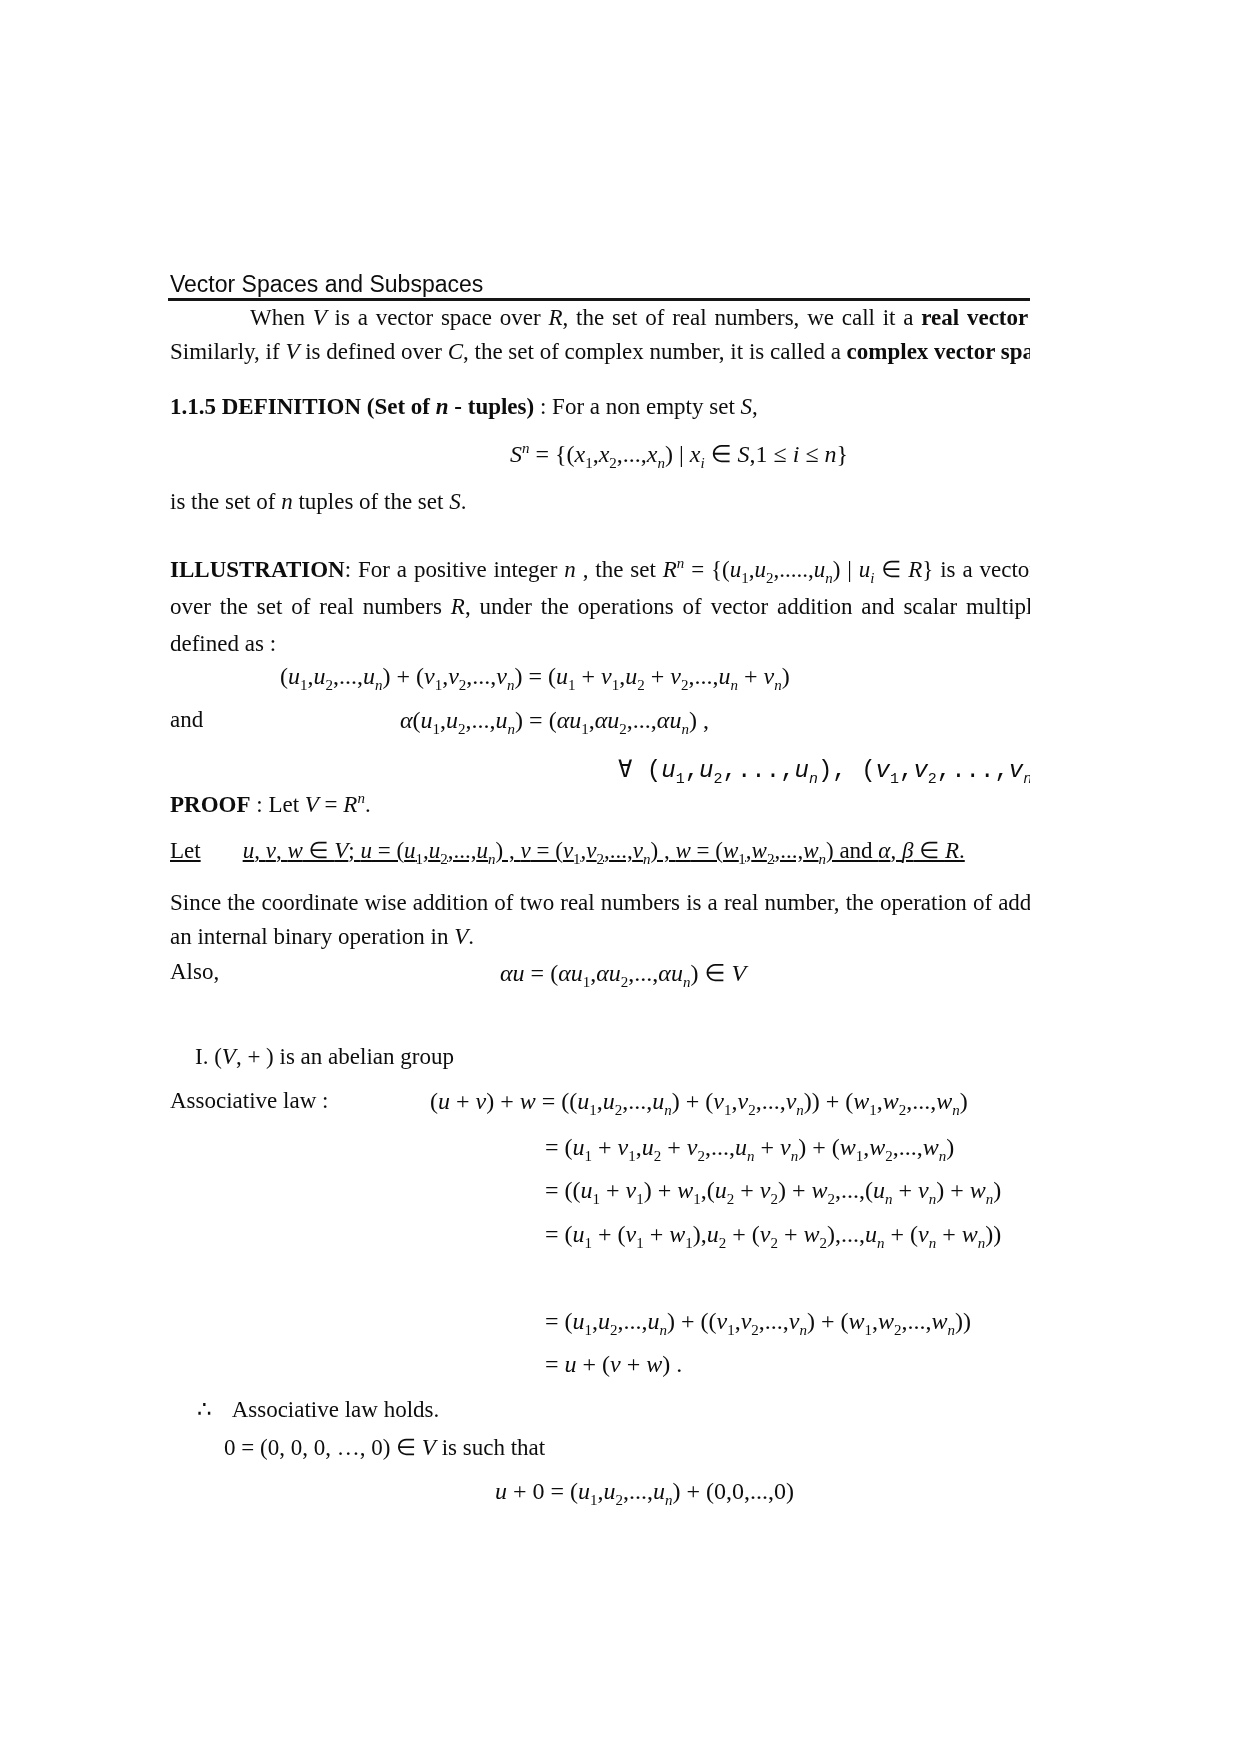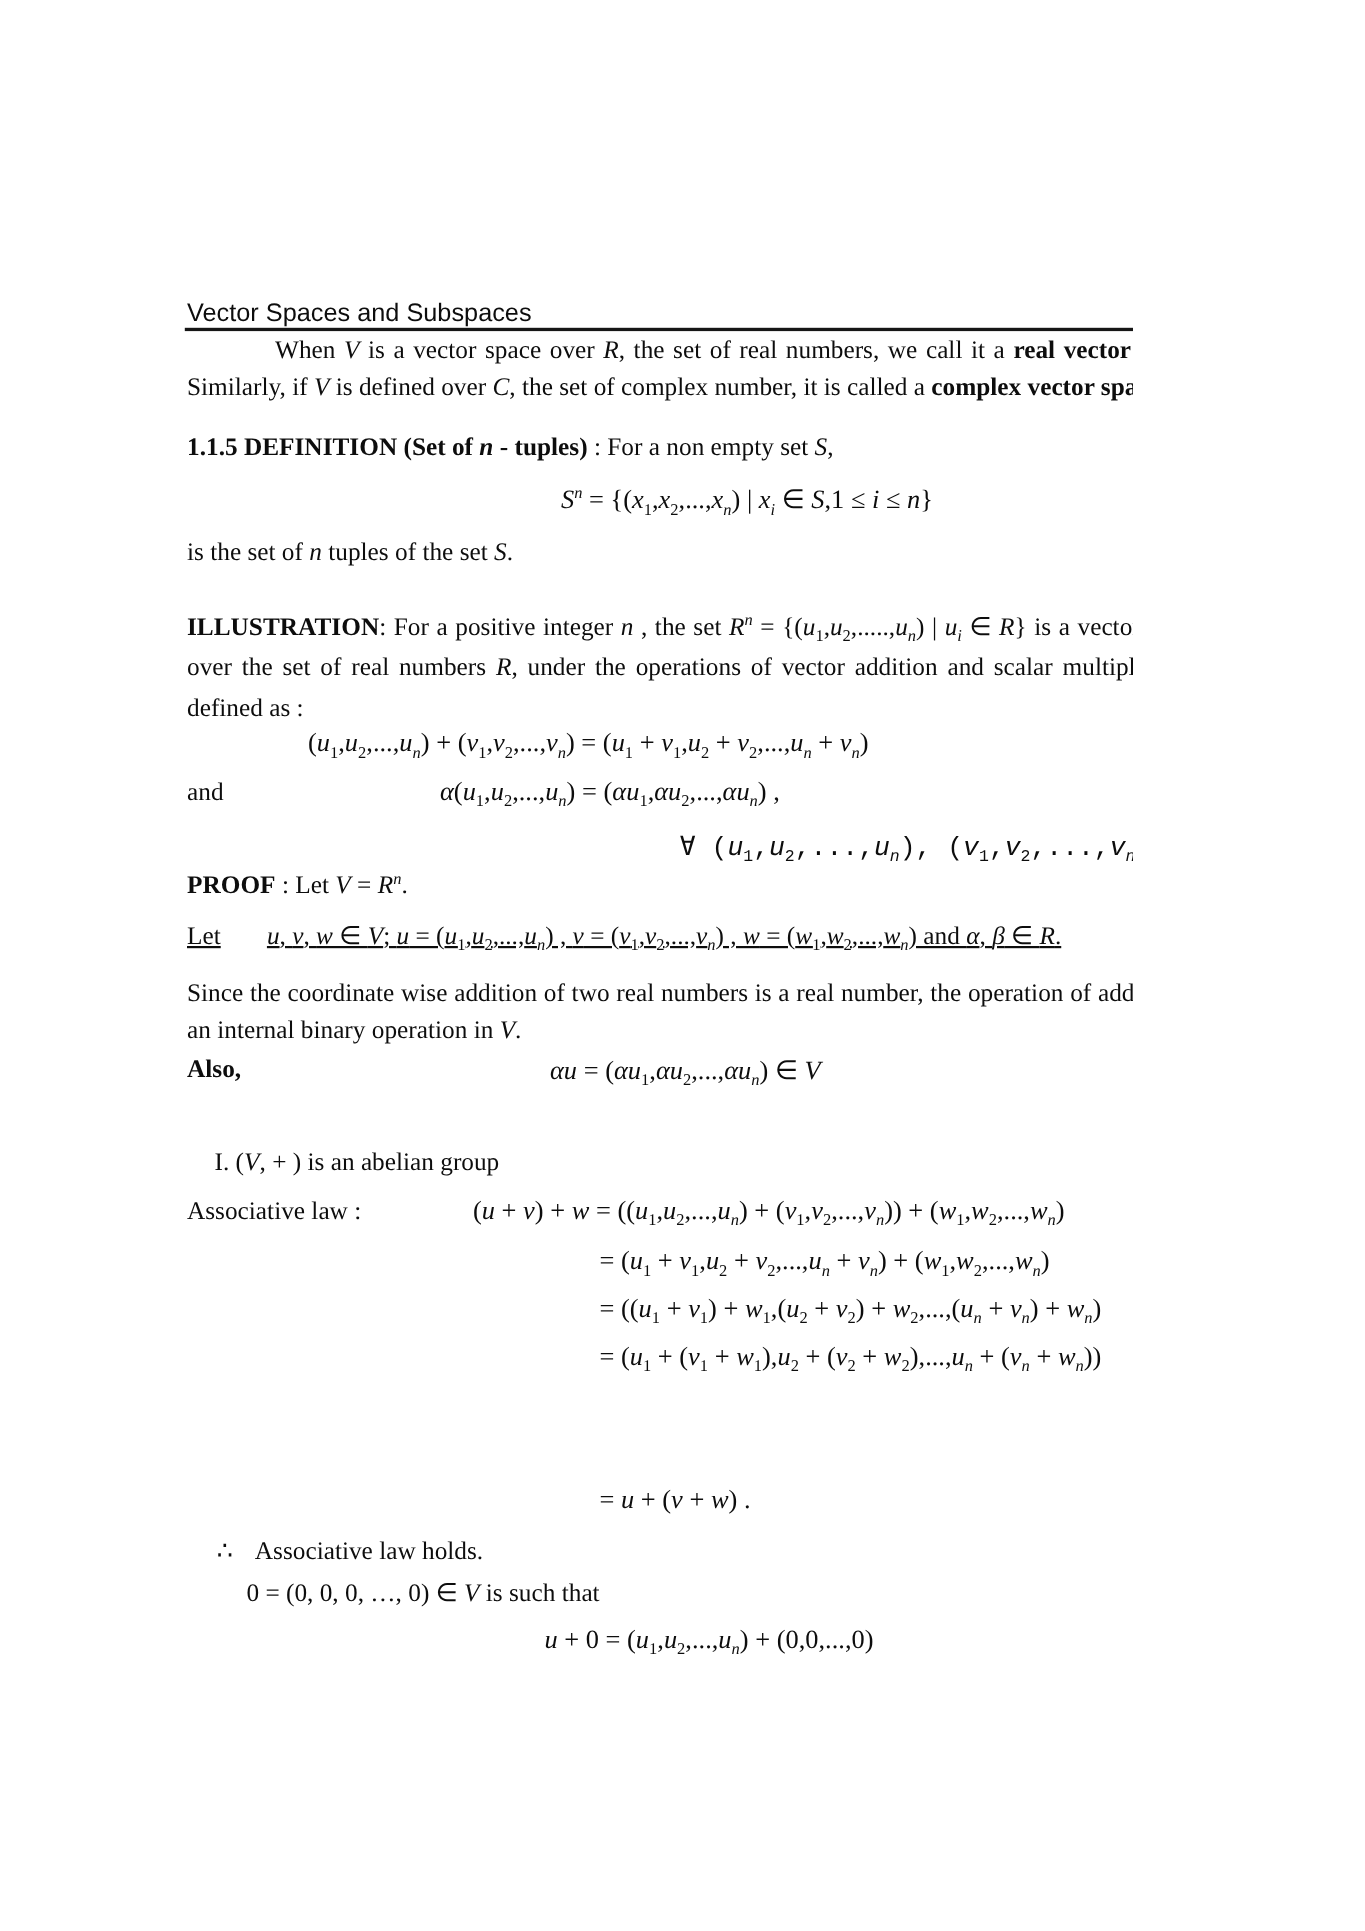--- a/index.html
+++ b/index.html
@@ -51,31 +51,32 @@
   <div class="abs math" style="top:718px; left:618px;font-family:Liberation Mono, monospace;">∀ (<i>u</i><sub>1</sub>,<i>u</i><sub>2</sub>,...,<i>u</i><sub><i>n</i></sub>), (<i>v</i><sub>1</sub>,<i>v</i><sub>2</sub>,...,<i>v</i><sub><i>n</i></sub>) ∈ <i>R</i><sup><i>n</i></sup> and <i>α</i> ∈ <i>R</i>.</div>
 
   <div class="abs line" style="top:755px; left:170px;"><b>PROOF</b> : Let <i>V</i> = <i>R</i><sup><i>n</i></sup>.</div>
 
   <div class="abs line" style="top:800px; left:170px;text-decoration:underline;">
     <span>Let</span><span class="gap-let"><i>u</i>, <i>v</i>, <i>w</i> ∈ <i>V</i>; <i>u</i> = (<i>u</i><sub>1</sub>,<i>u</i><sub>2</sub>,...,<i>u</i><sub><i>n</i></sub>) , <i>v</i> = (<i>v</i><sub>1</sub>,<i>v</i><sub>2</sub>,...,<i>v</i><sub><i>n</i></sub>) , <i>w</i> = (<i>w</i><sub>1</sub>,<i>w</i><sub>2</sub>,...,<i>w</i><sub><i>n</i></sub>) and <i>α</i>, <i>β</i> ∈ <i>R</i>.</span>
   </div>
 
   <div class="abs para" style="top:849px; left:170px;">Since the coordinate wise addition of two real numbers is a real number, the operation of addition is an internal binary operation in <i>V</i>.</div>
 
-  <div class="abs line" style="top:922px; left:170px;font-weight:bold;">Also,</div>
+  <div class="abs line" style="top:922px; left:170px;">Also,</div>
   <div class="abs math" style="top:922px; left:500px;"><i>αu</i> = (<i>αu</i><sub>1</sub>,<i>αu</i><sub>2</sub>,...,<i>αu</i><sub><i>n</i></sub>) ∈ <i>V</i></div>
 
 
   <div class="abs line" style="top:1007px; left:195px;">I. (<i>V</i>, + ) is an abelian group</div>
 
   <div class="abs line" style="top:1051px; left:170px;">Associative law :</div>
   <div class="abs math" style="top:1051px; left:430px;">(<i>u</i> + <i>v</i>) + <i>w</i> = ((<i>u</i><sub>1</sub>,<i>u</i><sub>2</sub>,...,<i>u</i><sub><i>n</i></sub>) + (<i>v</i><sub>1</sub>,<i>v</i><sub>2</sub>,...,<i>v</i><sub><i>n</i></sub>)) + (<i>w</i><sub>1</sub>,<i>w</i><sub>2</sub>,...,<i>w</i><sub><i>n</i></sub>)</div>
   <div class="abs math" style="top:1097px; left:545px;">= (<i>u</i><sub>1</sub> + <i>v</i><sub>1</sub>,<i>u</i><sub>2</sub> + <i>v</i><sub>2</sub>,...,<i>u</i><sub><i>n</i></sub> + <i>v</i><sub><i>n</i></sub>) + (<i>w</i><sub>1</sub>,<i>w</i><sub>2</sub>,...,<i>w</i><sub><i>n</i></sub>)</div>
   <div class="abs math" style="top:1140px; left:545px;">= ((<i>u</i><sub>1</sub> + <i>v</i><sub>1</sub>) + <i>w</i><sub>1</sub>,(<i>u</i><sub>2</sub> + <i>v</i><sub>2</sub>) + <i>w</i><sub>2</sub>,...,(<i>u</i><sub><i>n</i></sub> + <i>v</i><sub><i>n</i></sub>) + <i>w</i><sub><i>n</i></sub>)</div>
   <div class="abs math" style="top:1184px; left:545px;">= (<i>u</i><sub>1</sub> + (<i>v</i><sub>1</sub> + <i>w</i><sub>1</sub>),<i>u</i><sub>2</sub> + (<i>v</i><sub>2</sub> + <i>w</i><sub>2</sub>),...,<i>u</i><sub><i>n</i></sub> + (<i>v</i><sub><i>n</i></sub> + <i>w</i><sub><i>n</i></sub>))</div>
+  <div class="abs math" style="top:1271px; left:545px;">= (<i>u</i><sub>1</sub>,<i>u</i><sub>2</sub>,...,<i>u</i><sub><i>n</i></sub>) + ((<i>v</i><sub>1</sub>,<i>v</i><sub>2</sub>,...,<i>v</i><sub><i>n</i></sub>) + (<i>w</i><sub>1</sub>,<i>w</i><sub>2</sub>,...,<i>w</i><sub><i>n</i></sub>))</div>
   <div class="abs math" style="top:1314px; left:545px;">= <i>u</i> + (<i>v</i> + <i>w</i>) .</div>
 
   <div class="abs line" style="top:1359px; left:197px;">
     <span>∴</span><span class="gap-therefore">Associative law holds.</span>
   </div>
 
   <div class="abs line" style="top:1397px; left:224px;">0 = (0, 0, 0, …, 0) ∈ <i>V</i> is such that</div>
 
   <div class="abs math" style="top:1441px; left:495px;"><i>u</i> + 0 = (<i>u</i><sub>1</sub>,<i>u</i><sub>2</sub>,...,<i>u</i><sub><i>n</i></sub>) + (0,0,...,0)</div>
 

